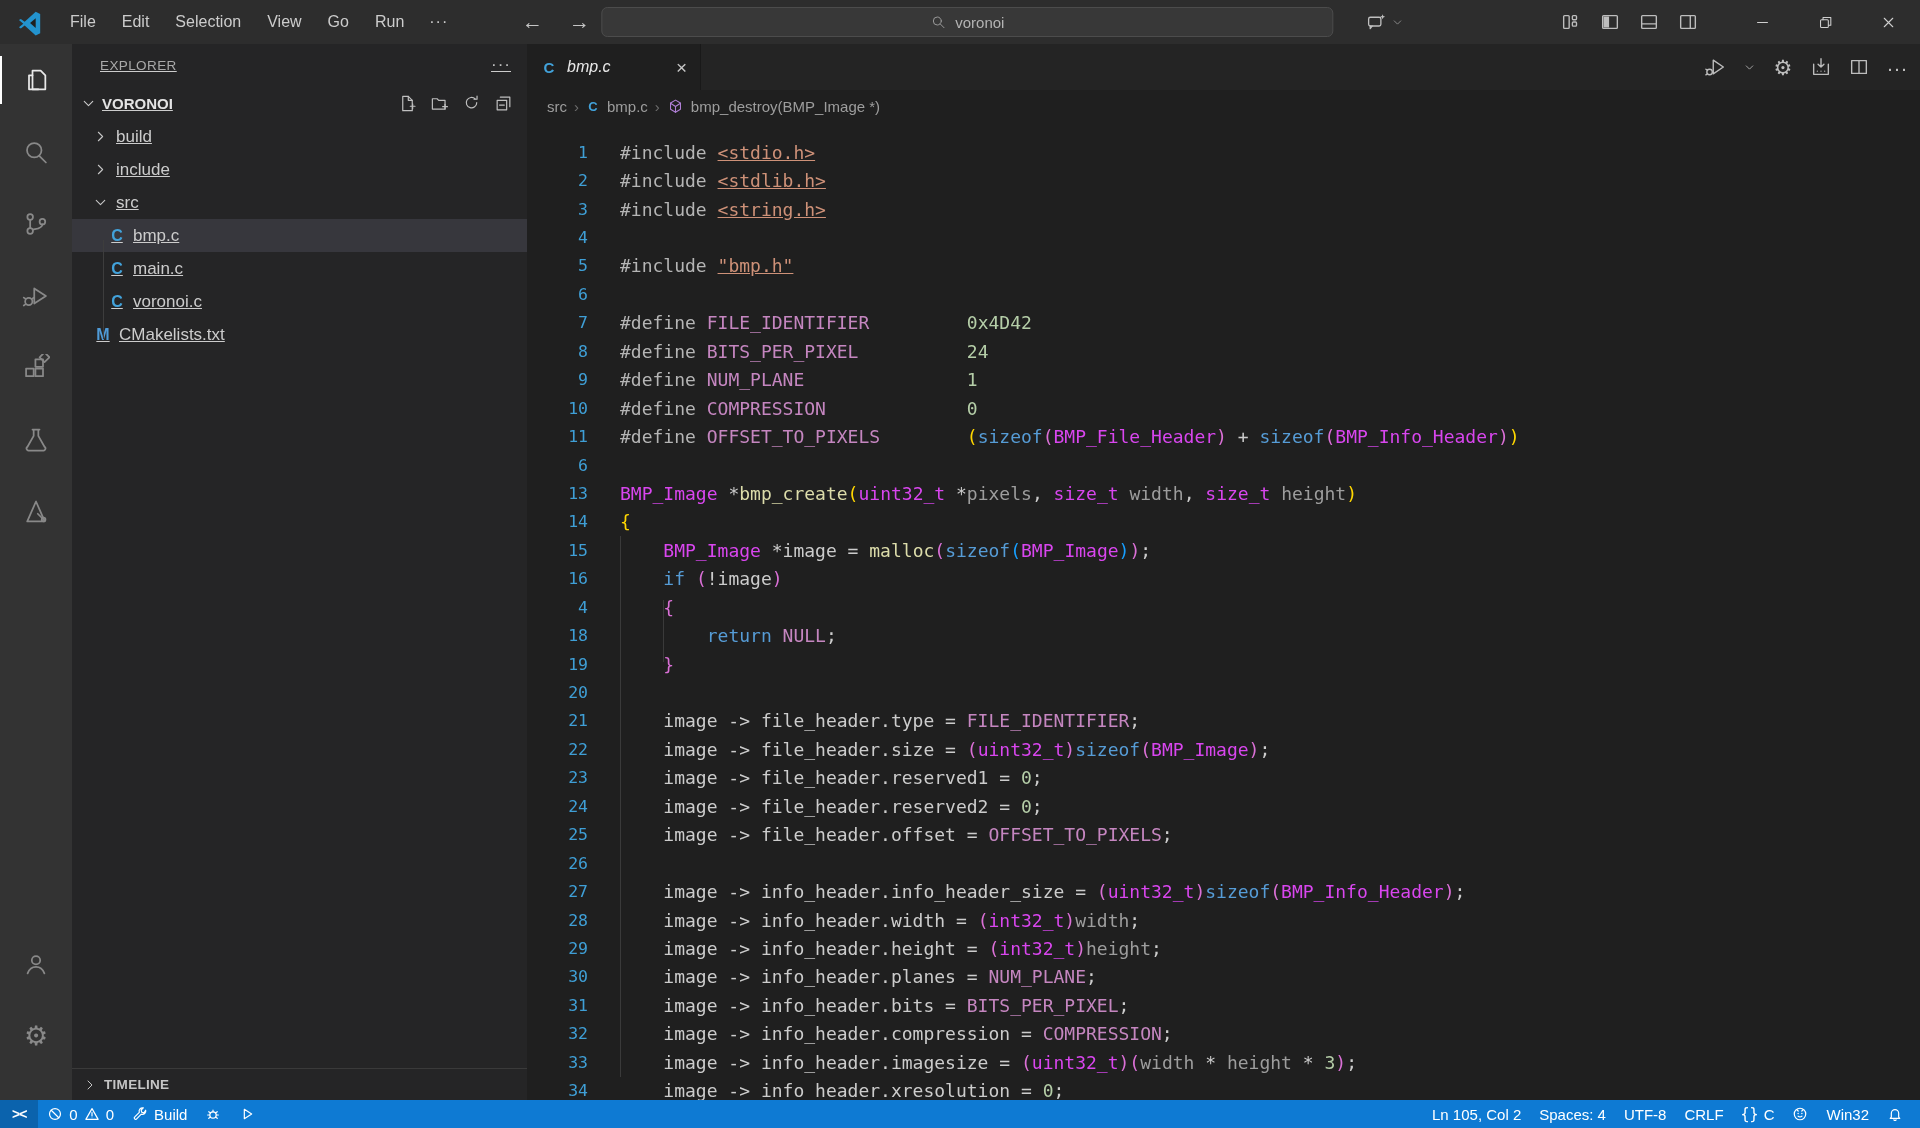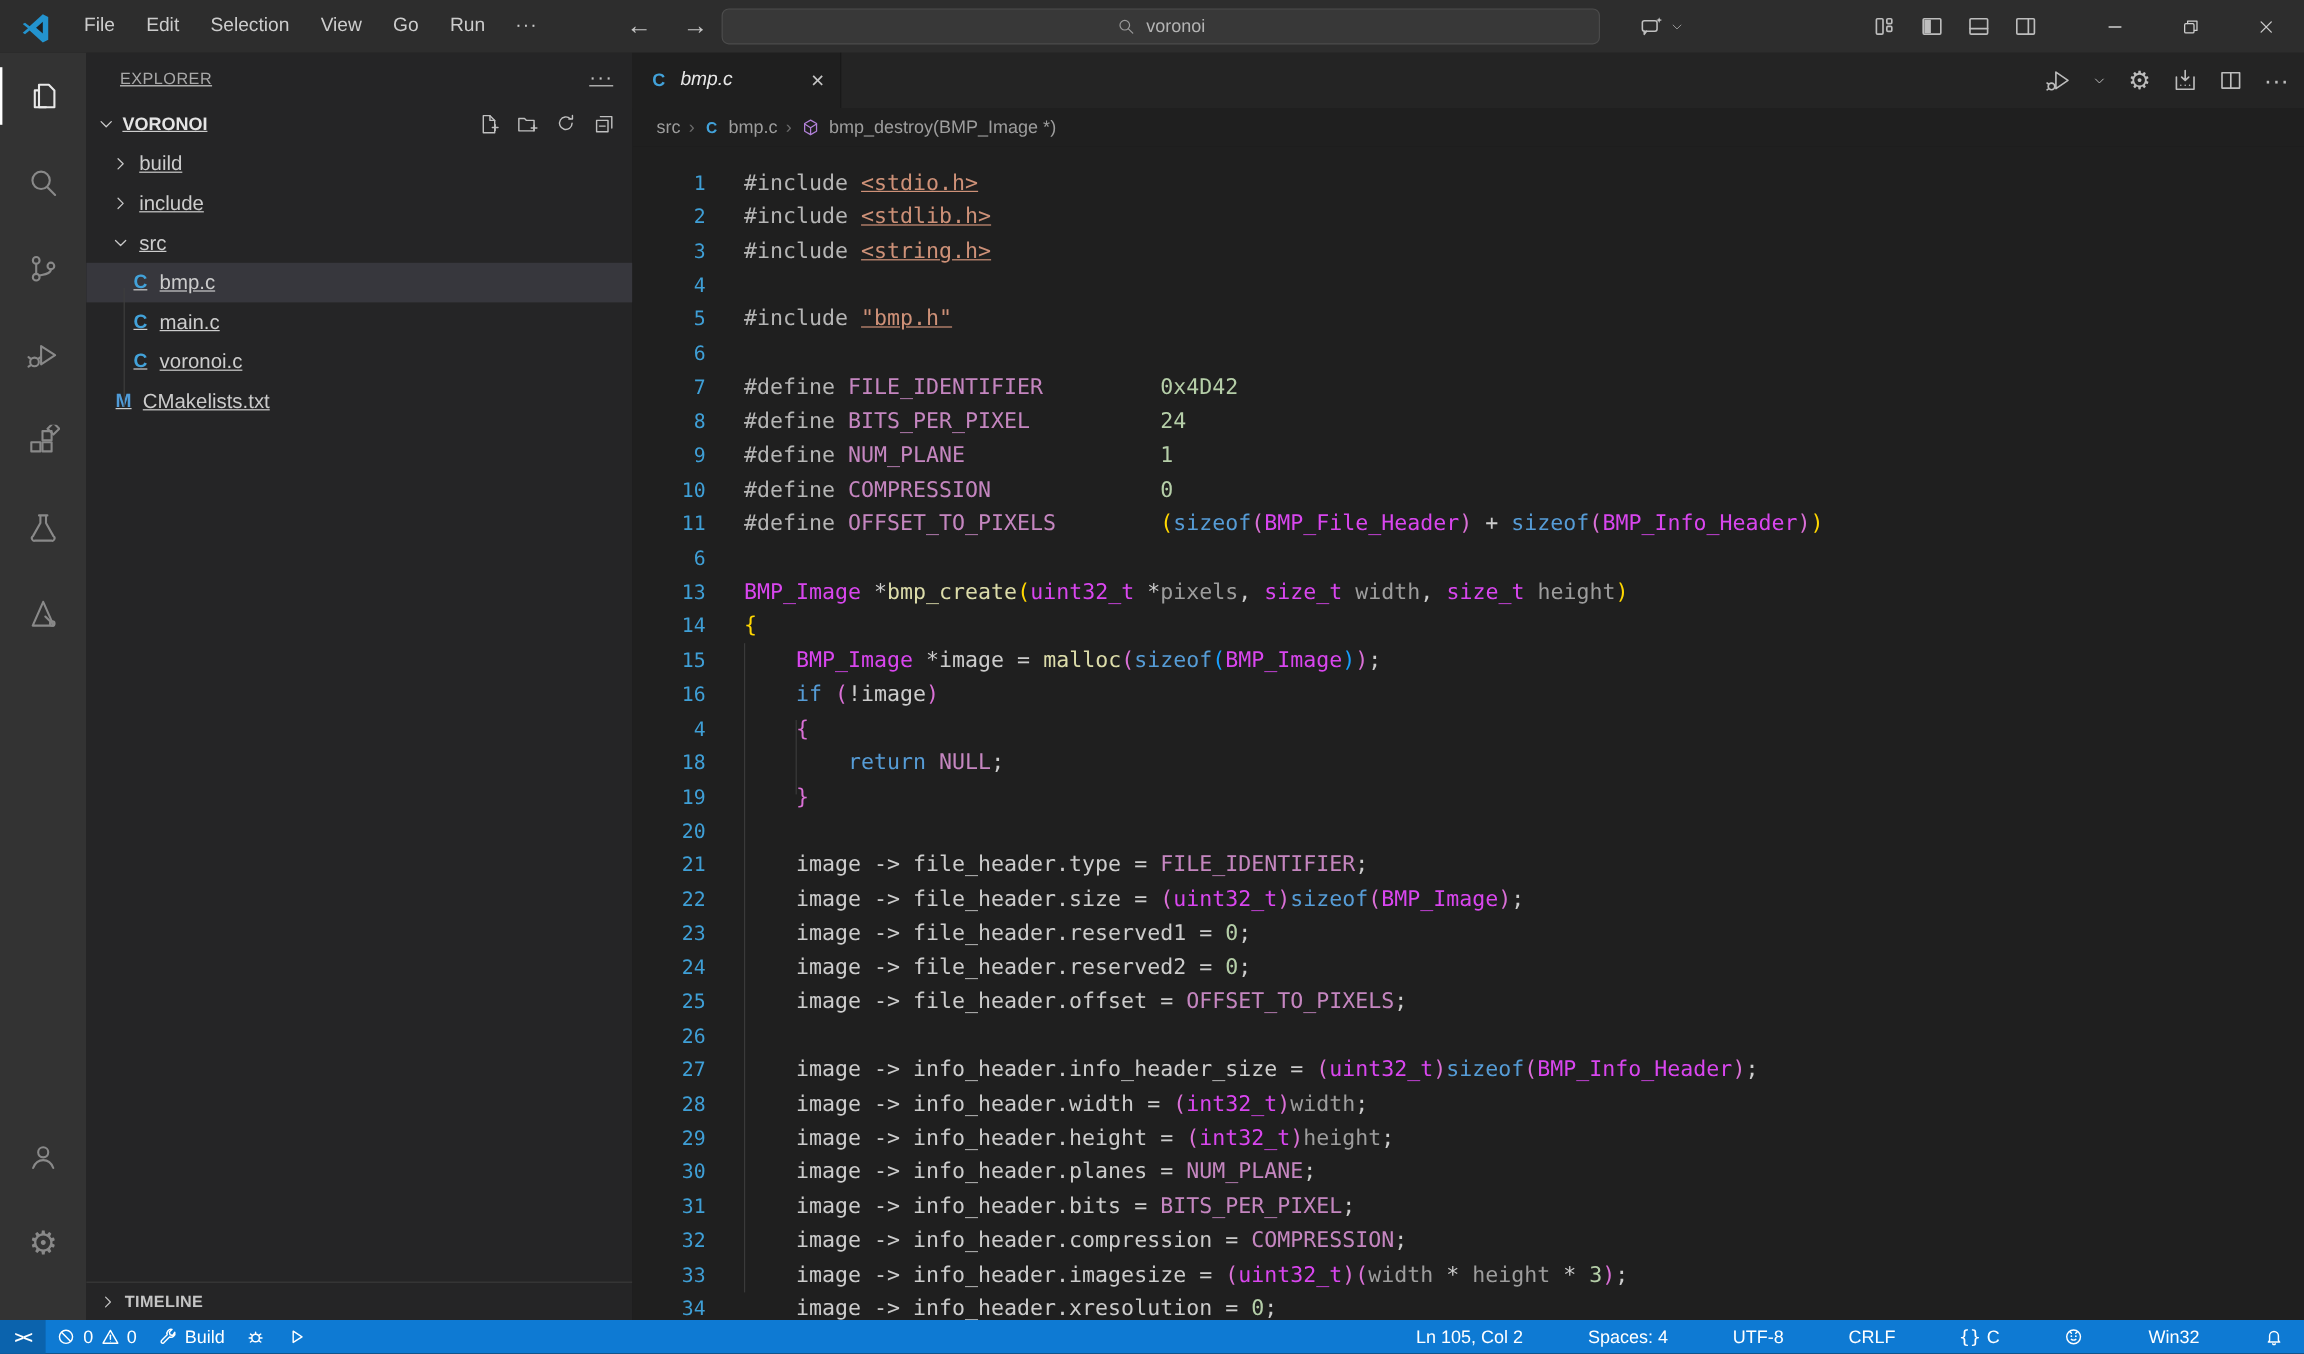--- a/index.html
+++ b/index.html
@@ -84,21 +84,21 @@
   .iguide{position:absolute;width:1px;background:#3a3a3a;}
 
   
   #statusbar{position:absolute;left:0;bottom:0;width:1920px;height:28px;background:#0e7ad3;color:#ffffff;
     display:flex;align-items:stretch;font-size:15px;}
   .sb-item{display:flex;align-items:center;gap:6px;padding:0 9px;}
   .sb-item .ic{width:16px;height:16px;}
   .sb-item .ic svg{stroke-width:1.8;}
   #sb-remote{background:#0b63ad;padding:0 12px;font-weight:bold;letter-spacing:-1px;font-size:14px;}
   #status-left{display:flex;}
-  #status-right{display:flex;margin-left:auto;padding-right:8px;gap:36px;}
+  #status-right{display:flex;margin-left:auto;padding-right:8px;}
   .braces{font-family:"DejaVu Sans Mono",monospace;font-size:15px;}
 </style>
 </head>
 <body>
 
 <div id="titlebar">
   <span id="logo" class="ic">
     <svg viewBox="0 0 24 24" style="stroke:none">
       <path fill="#2393ce" d="M17.5 2.5 7.7 11.4 4.3 8.8 2.6 9.7l3.9 3.3-3.9 3.3 1.7 1 3.4-2.7 9.8 8.9 4-2V4.5z"></path>
       <path fill="#1f1f1f" d="M17.5 8.2v8.6l-5-4.3z"></path>

